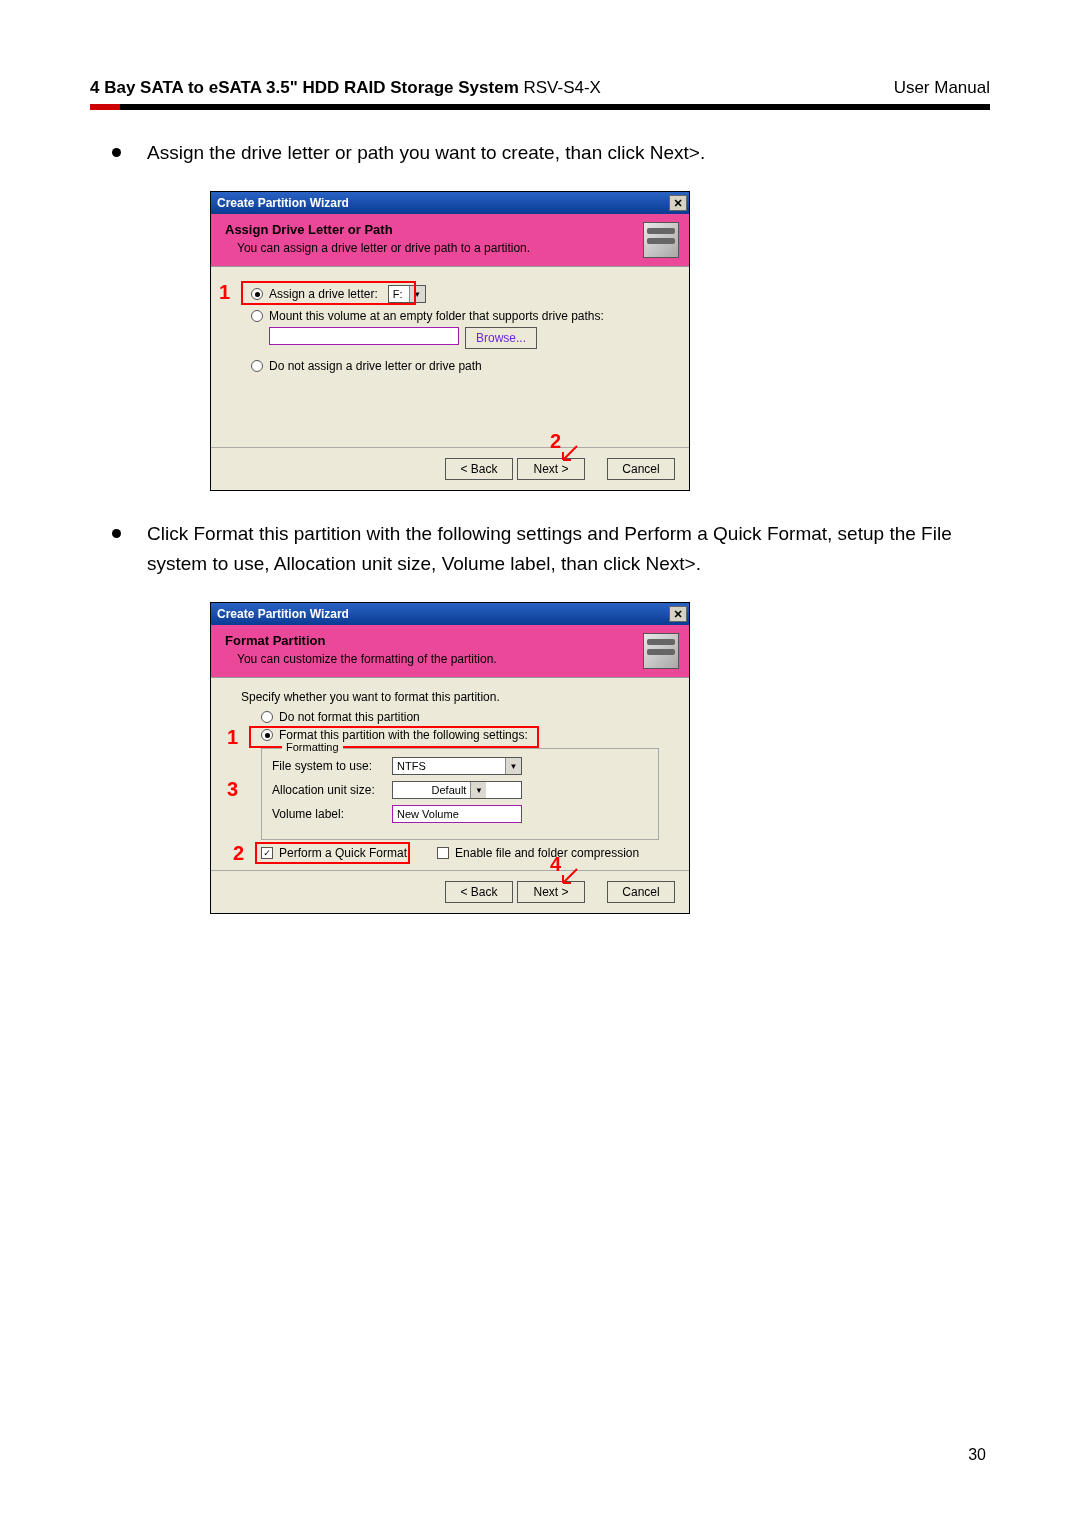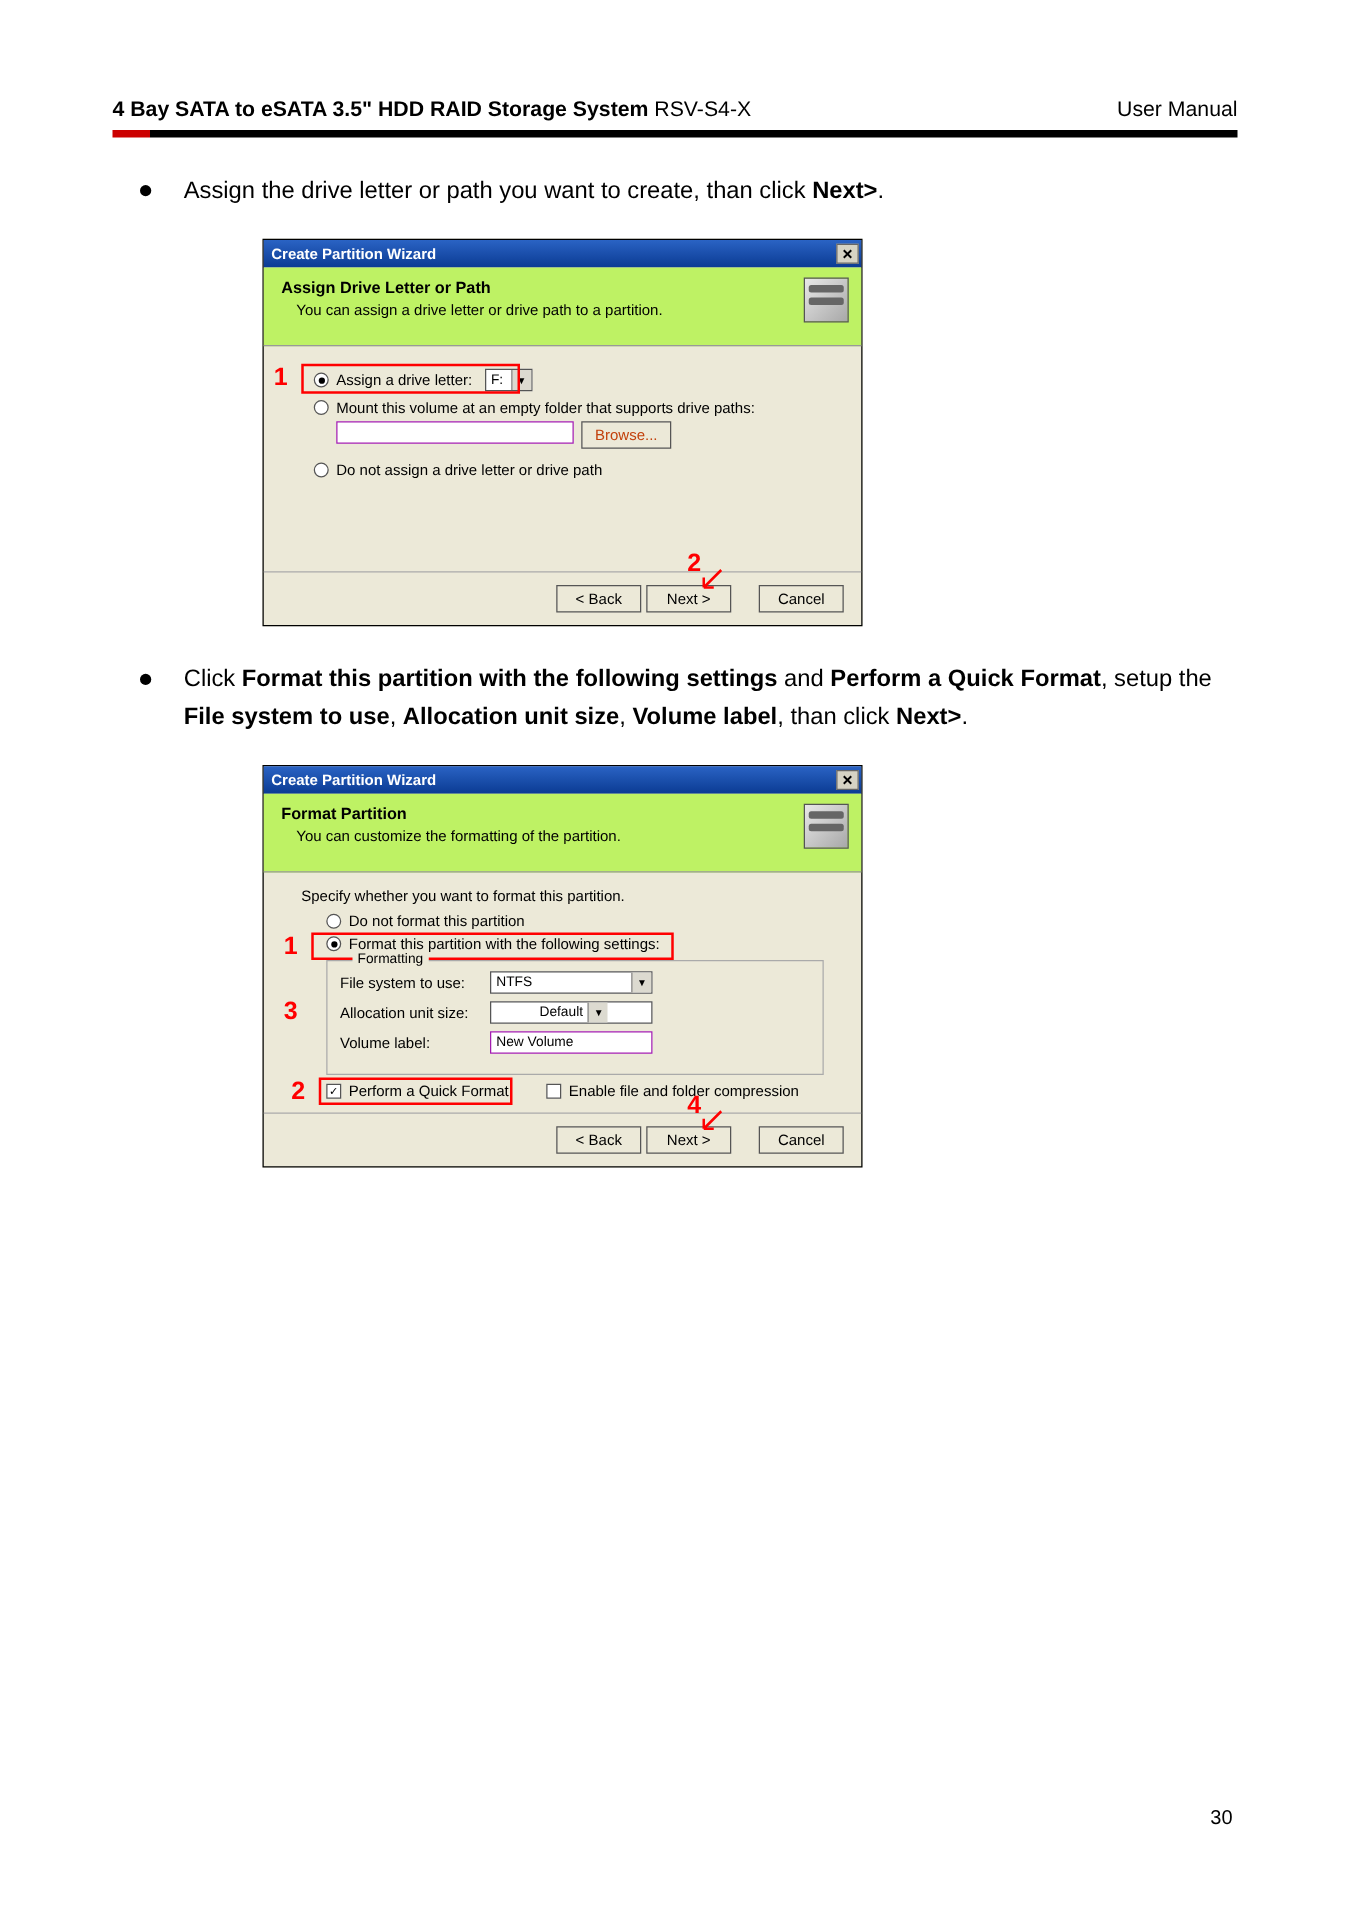--- a/index.html
+++ b/index.html
@@ -30,21 +30,21 @@
   .bullet-block {
     margin: 28px 0 0 22px;
     display: flex;
     font-size: 19px;
     line-height: 1.55;
   }
   .bullet-dot {
     width: 9px; height: 9px; background: #000; border-radius: 50%;
     margin: 10px 26px 0 0; flex-shrink: 0;
   }
-  .bullet-text b { font-weight: bold; }
+  .bullet-text b { font-weight: normal; }
   
   .dialog {
     width: 480px;
     margin: 24px 0 0 120px;
     border: 1px solid #000;
     background: #ece9d8;
     font-size: 12px;
     color: #000;
   }
   .titlebar {
@@ -59,22 +59,22 @@
   }
   .titlebar-spacer { flex:1; }
   .close-btn {
     width: 18px; height: 16px;
     background: #d6d3c4;
     border: 1px solid #666;
     display:flex;align-items:center;justify-content:center;
     font-size: 11px; font-weight: bold; color:#000;
   }
   .wiz-head {
-    background: #bef264;
-    padding: 8px 10px 18px 14px;
+    background: #ec4899;
+    padding: 8px 10px 8px 14px;
     display:flex;
     border-bottom: 1px solid #999;
   }
   .wiz-head-text { flex:1; }
   .wiz-head-title { font-weight: bold; font-size: 13px; margin-bottom: 4px; }
   .wiz-head-sub { font-size: 12px; padding-left: 12px; }
   .hdd-icon {
     width: 36px; height: 36px;
     background: linear-gradient(135deg,#e8e8e8,#a8a8a8);
     border:1px solid #555;
@@ -110,21 +110,21 @@
     display:flex;align-items:center;justify-content:center;font-size:8px;}
   .input-like {
     border:1px solid #a21caf;background:#fff;height:18px;padding:0 4px;font-size:11px;
     display:inline-flex;align-items:center;
   }
   .btn {
     height:22px;border:1px solid #555;background:#ece9d8;
     display:inline-flex;align-items:center;justify-content:center;
     font-size:12px;padding:0 10px;min-width:68px;
   }
-  .btn.disabled{color:#c2410c;}
+  .btn.disabled{color:#6d28d9;}
   .footer-row{
     border-top:1px solid #aaa;
     padding:10px 14px;
     display:flex;justify-content:flex-end;gap:4px;
     position:relative;
   }
   .callout{
     color:#f00;font-weight:bold;font-size:20px;position:absolute;
     font-family: Arial;
   }

